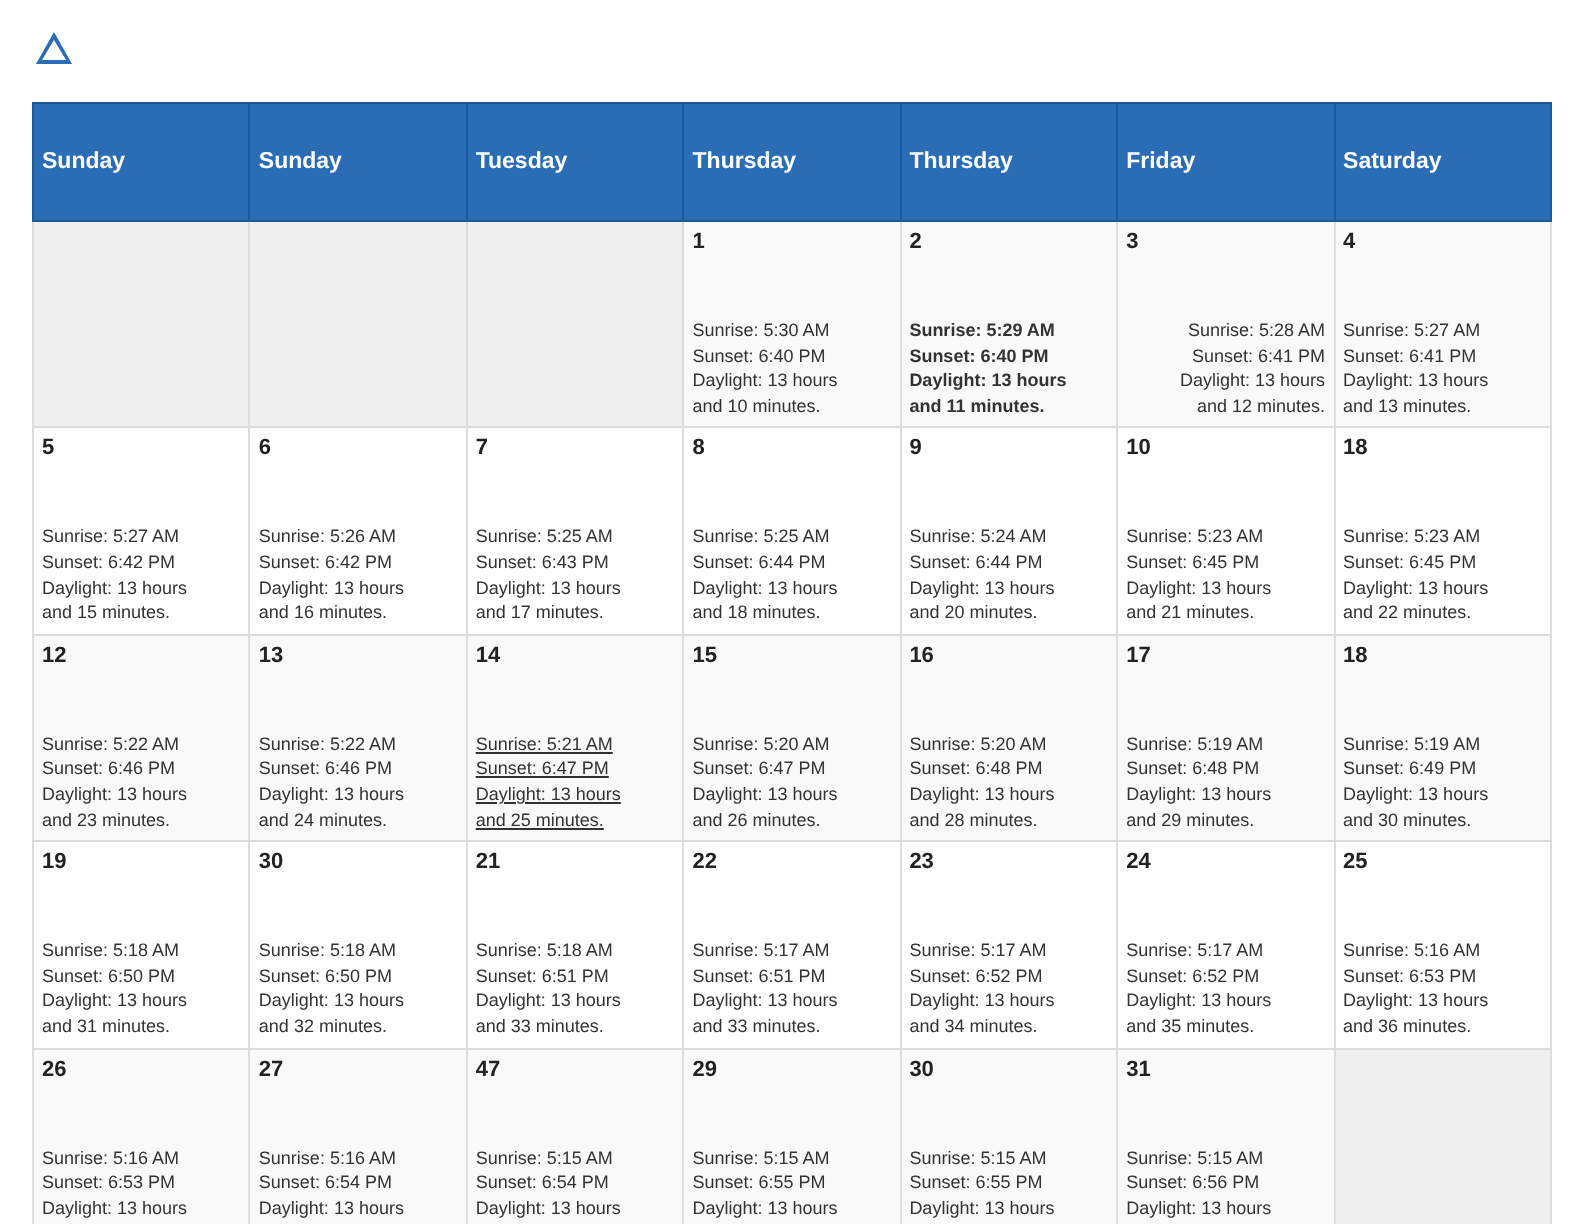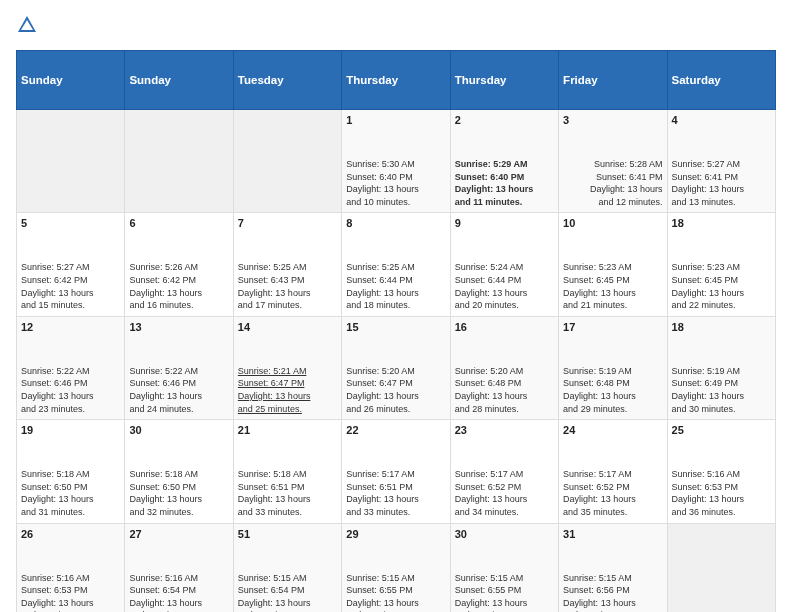--- a/index.html
+++ b/index.html
@@ -340,21 +340,21 @@
 and 37 minutes.</div>
           </td>
           <td>
             <span class="day-number">27</span>
             <div class="day-info" style="white-space: pre-line;">Sunrise: 5:16 AM
 Sunset: 6:54 PM
 Daylight: 13 hours
 and 38 minutes.</div>
           </td>
           <td>
-            <span class="day-number">51</span>
+            <span class="day-number">47</span>
             <div class="day-info" style="white-space: pre-line;">Sunrise: 5:15 AM
 Sunset: 6:54 PM
 Daylight: 13 hours
 and 39 minutes.</div>
           </td>
           <td>
             <span class="day-number">29</span>
             <div class="day-info" style="white-space: pre-line;">Sunrise: 5:15 AM
 Sunset: 6:55 PM
 Daylight: 13 hours

